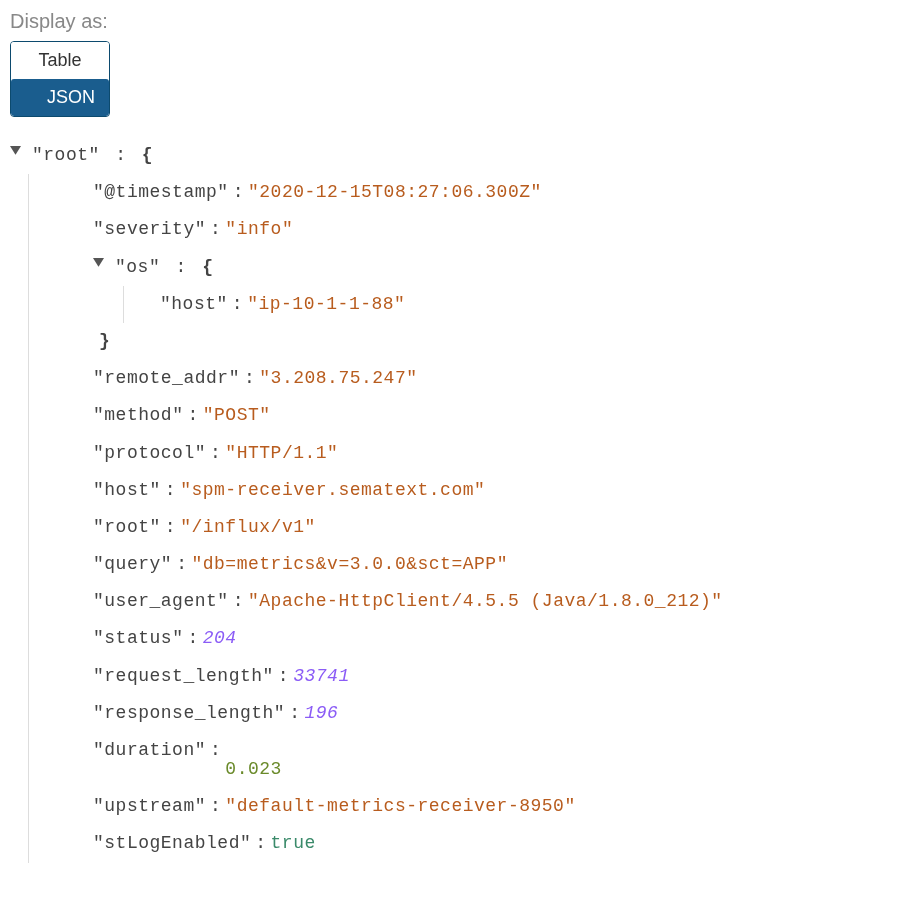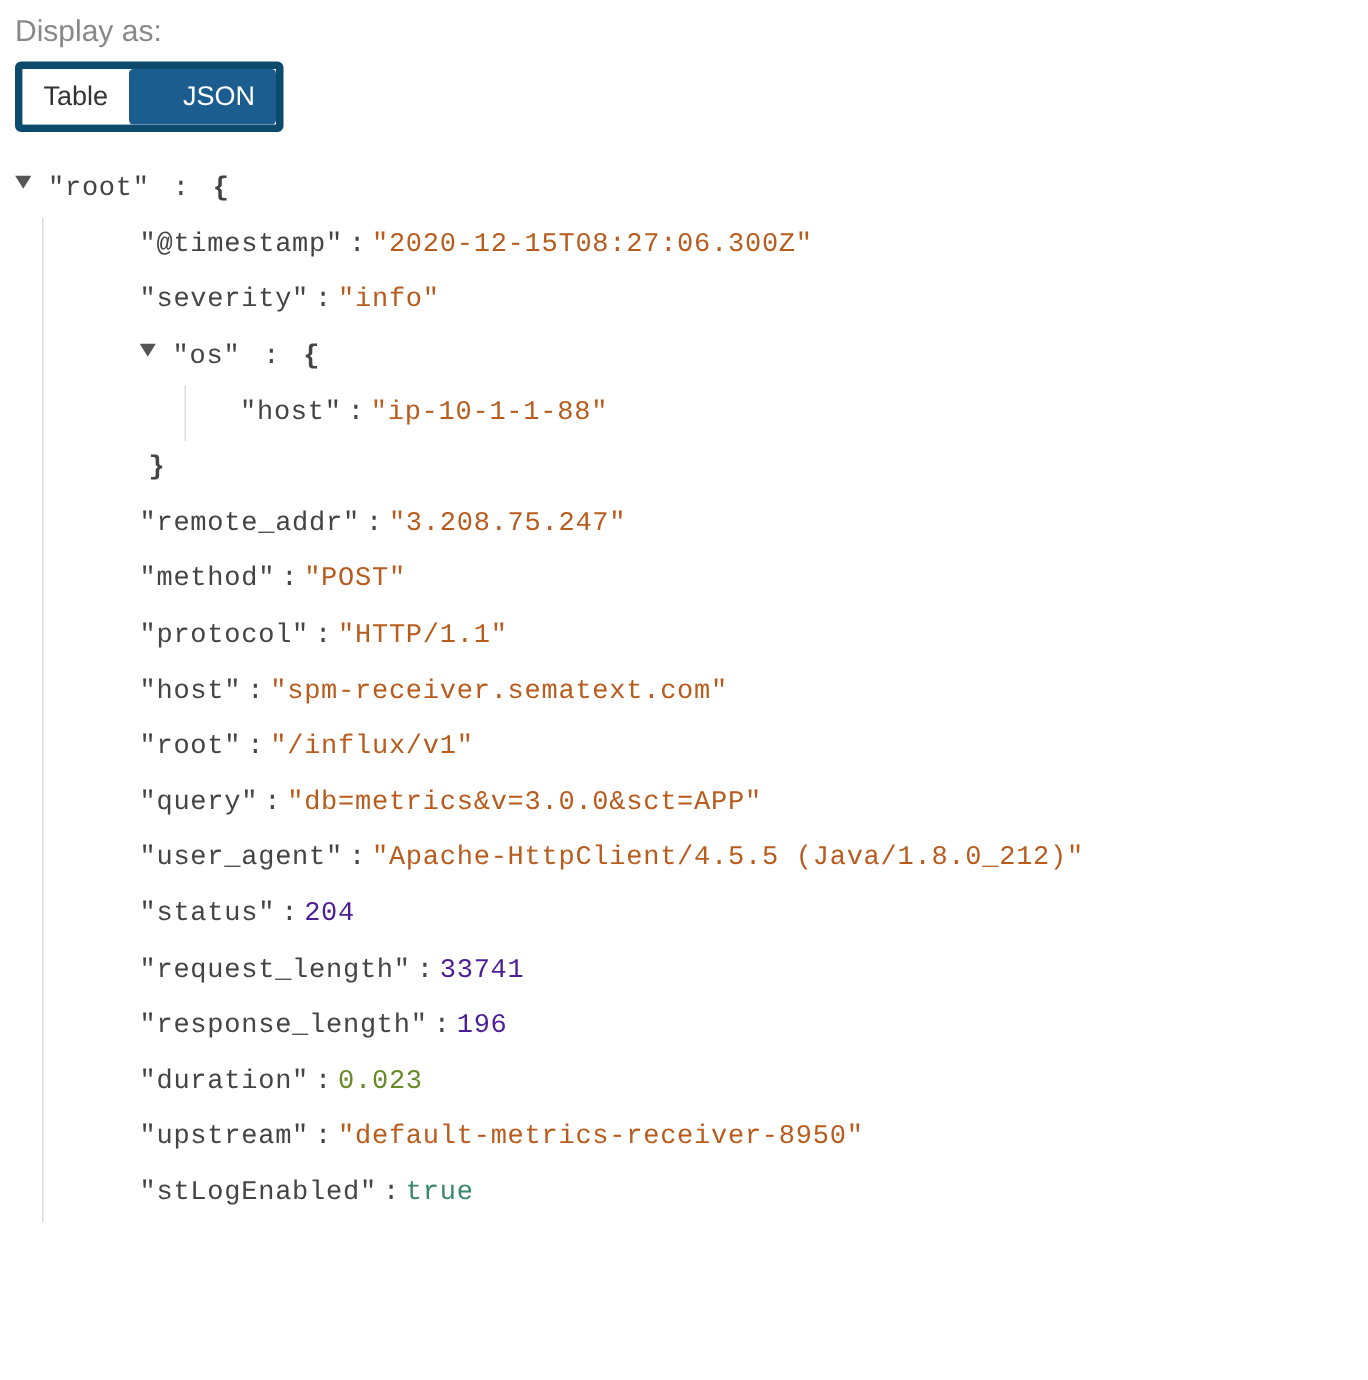--- a/index.html
+++ b/index.html
@@ -12,24 +12,25 @@
       background: #fff;
       width: 912px;
     }
     .header-label {
       color: #888;
       font-size: 20px;
       margin-bottom: 8px;
     }
     .toggle-group {
       display: inline-flex;
-      border: 5px solid #0c4a6e;
+      border: 1px solid #0c4a6e;
       border-radius: 4px;
       overflow: hidden;
       margin-bottom: 20px;
+      flex-direction: column;
     }
     .toggle-btn {
       padding: 8px 14px;
       font-size: 18px;
       border: none;
       background: #fff;
       color: #333;
       cursor: pointer;
       font-family: inherit;
     }
@@ -69,22 +70,22 @@
     }
     .caret svg {
       width: 11px;
       height: 11px;
       fill: #555;
     }
     .key { color: #444; }
     .punct { color: #444; padding: 0 4px; }
     .brace { color: #444; font-weight: bold;}
     .string { color: #b85c1e; }
-    .number-up { color: #4c1d95; }
-    .number-dur { color: #6a8a2a; }
+    .number-up { color: #8b5cf6; font-style: italic; }
+    .number-dur { color: #6a8a2a; margin-top: 19px; }
     .bool { color: #3a8a6a; text-align: center; }
     .indent-1 { padding-left: 64px; }
     .root-line { padding-left: 0; }
     .nested-indicator {
       border-left: 1px solid #ddd;
       margin-left: 18px;
       padding-left: 0;
     }
     .os-inner {
       border-left: 1px solid #ddd;

